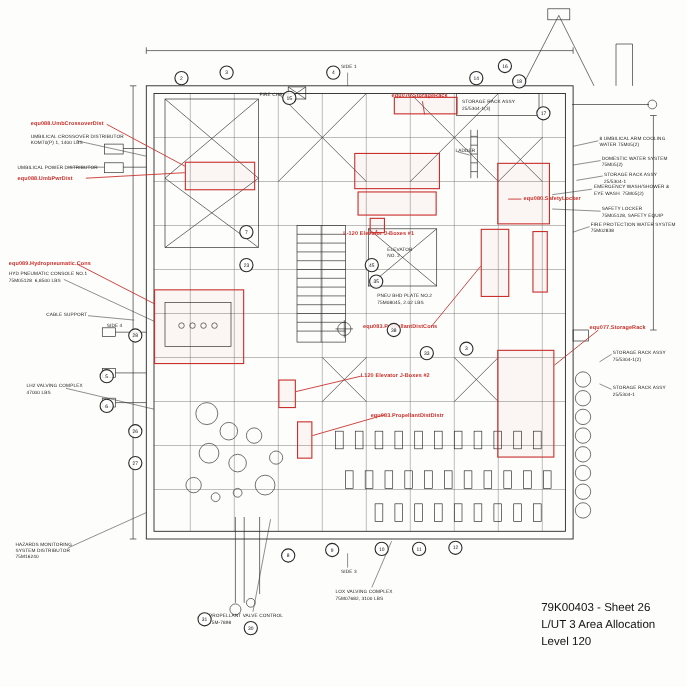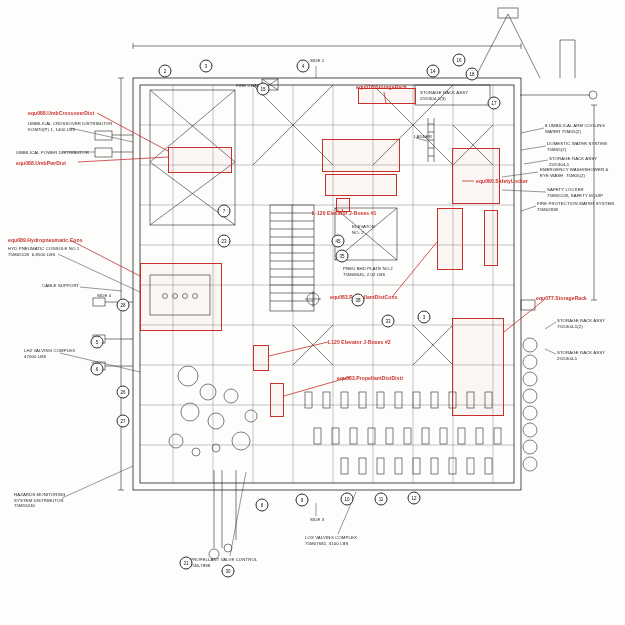--- a/index.html
+++ b/index.html
@@ -264,15 +264,18 @@
       <div class="bubble" style="left: 338px; top: 241px;">45</div>
       <div class="bubble" style="left: 342px; top: 256px;">35</div>
       <div class="bubble" style="left: 358px; top: 300px;">38</div>
       <div class="bubble" style="left: 388px; top: 321px;">33</div>
       <div class="bubble" style="left: 424px; top: 317px;">3</div>
       <div class="bubble" style="left: 186px; top: 563px;">31</div>
       <div class="bubble" style="left: 228px; top: 571px;">30</div>
     </div>
 
   <div class="title-block">
+    <div>79K00403 - Sheet 26</div>
+    <div>L/UT 3  Area  Allocation</div>
+    <div>Level  120</div>
   </div>
 
 </div>
 
 </body></html>

